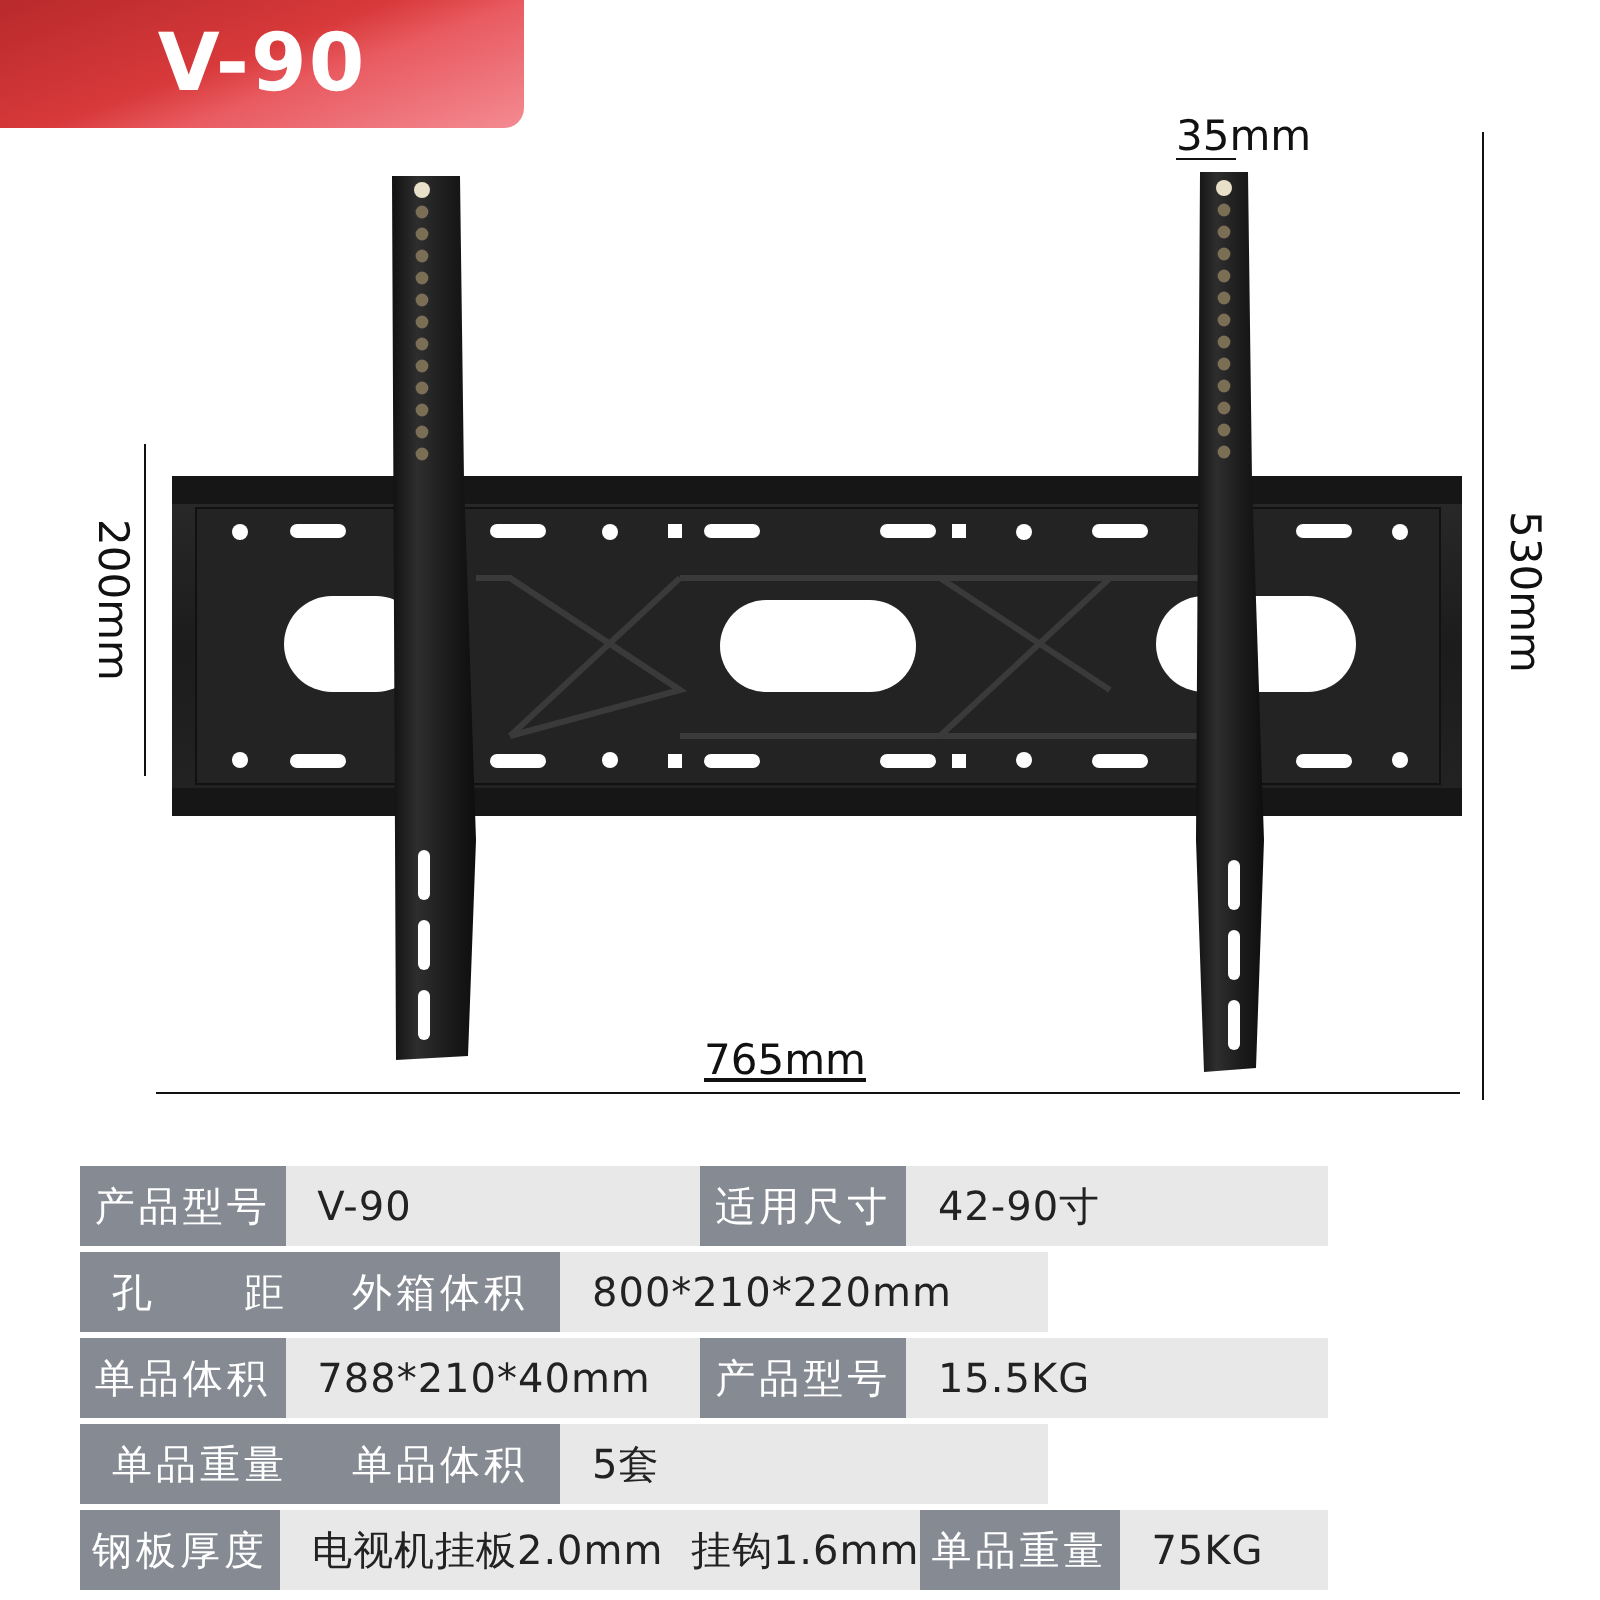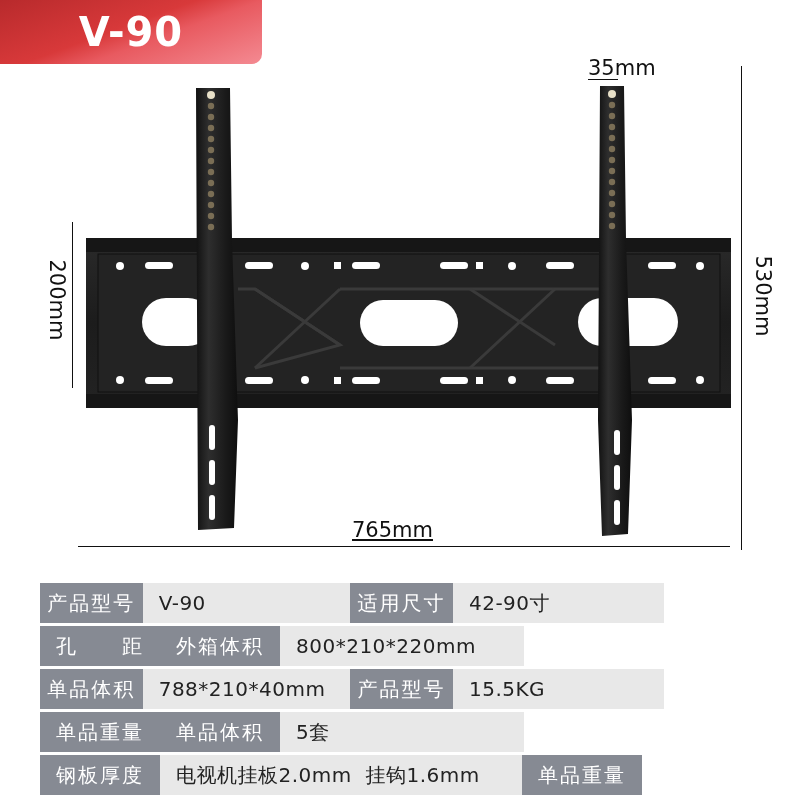--- a/index.html
+++ b/index.html
@@ -195,14 +195,15 @@
   </div>
   <div class="row">
     <div class="cell-label w-label">单品重量</div>
     <div class="cell-label w-label">单品体积</div>
     <div class="cell-value w-value-r">5套</div>
   </div>
   <div class="row">
     <div class="cell-label w-label">钢板厚度</div>
     <div class="cell-value" style="width:362px; white-space:pre;">电视机挂板2.0mm  挂钩1.6mm</div>
     <div class="cell-label w-label">单品重量</div>
+    <div class="cell-value" style="width:122px;">75KG</div>
   </div>
 </div>
 
 </body></html>

